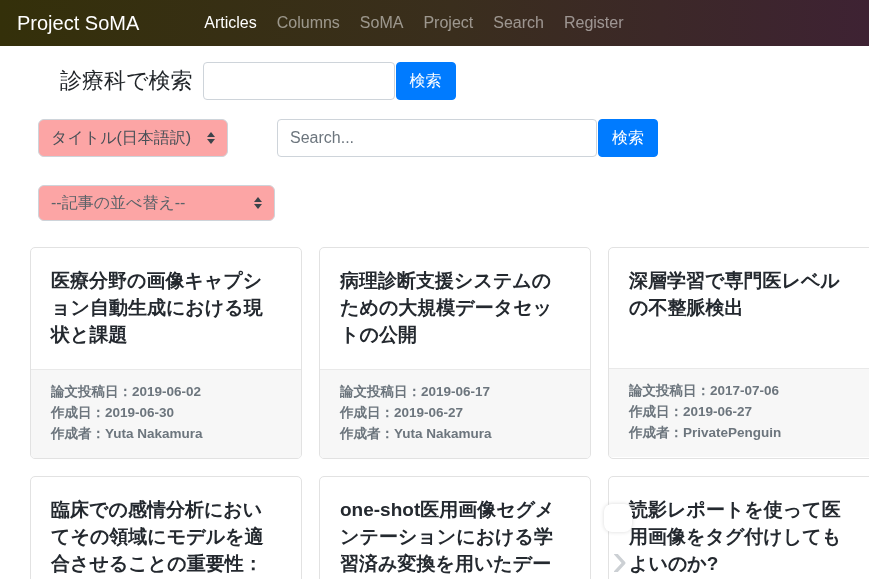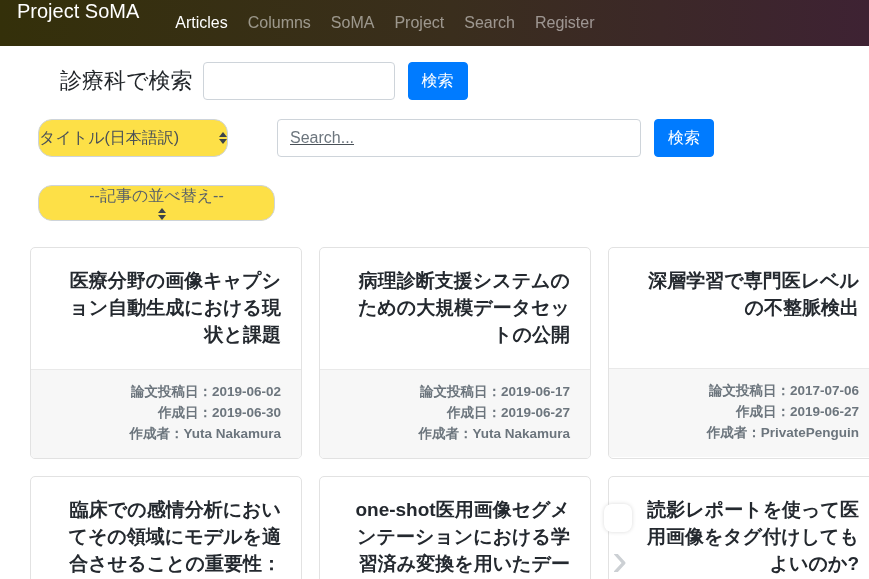--- a/index.html
+++ b/index.html
@@ -9,22 +9,24 @@
     background: #ffffff;
     overflow: hidden;
     position: relative;
     color: #212529;
   }
 
   
   .navbar {
     height: 46px;
     display: flex;
+    align-items: center;
     padding: 0 17px;
     background: linear-gradient(90deg, #34300a 0%, #3a2e1d 52%, #3e2233 100%);
+    gap: 29px;
   }
   .brand {
     color: #ffffff;
     font-size: 20px;
     margin-right: 26px;
     text-decoration: none;
     cursor: pointer;
   }
   .nav-links { display: flex; align-items: center; }
   .nav-link {
@@ -69,67 +71,66 @@
   .btn-outline-danger { background: #ffffff; border-color: #dc3545; color: #dc3545; }
 
   .search-row {
     margin: 19px 0 0 38px;
     display: flex;
     align-items: center;
   }
   .select-box {
     height: 38px;
     border: 1px solid #ced4da;
-    border-radius: 14px;
+    border-radius: 6px;
     display: flex;
     align-items: center;
     justify-content: space-between;
-    padding: 0 0;
+    padding: 0 12px;
     font-size: 16px;
     color: #495057;
     cursor: pointer;
-    background: #fde047;
+    background: #fca5a5;
   }
   .field-select { width: 190px; }
   .caret { display: flex; flex-direction: column; align-items: center; margin-left: 10px; }
   .caret .up {
     width: 0; height: 0;
     border-left: 4px solid transparent; border-right: 4px solid transparent;
     border-bottom: 5px solid #3c434a;
     margin-bottom: 2px;
   }
   .caret .down {
     width: 0; height: 0;
     border-left: 4px solid transparent; border-right: 4px solid transparent;
     border-top: 5px solid #3c434a;
   }
-  .keyword-input { width: 364px; margin-left: 49px; text-decoration: underline; }
-  .search-btn { margin-left: 13px; }
+  .keyword-input { width: 320px; margin-left: 49px; }
+  .search-btn { margin-left: 1px; }
   .reset-btn { margin-left: 9px; }
 
   .sort-row { margin: 28px 0 0 38px; }
-  .sort-select { width: 237px; height: 36px; color: #5a6268; flex-direction: column; }
+  .sort-select { width: 237px; height: 36px; color: #5a6268; }
 
   
   .cards-grid {
     display: flex;
     gap: 17px;
     padding-left: 30px;
     width: 920px;
   }
   .grid-row-1 { margin-top: 26px; }
   .grid-row-2 { margin-top: 17px; }
   .card {
     width: 272px;
     flex: 0 0 272px;
     border: 1px solid #e2e2e2;
     border-radius: 5px;
     background: #ffffff;
     overflow: hidden;
-    text-align: right;
   }
   .card-body {
     padding: 20px;
     min-height: 120px;
   }
   .card-title {
     font-size: 19px;
     font-weight: 700;
     line-height: 1.42;
     color: #24292f;

